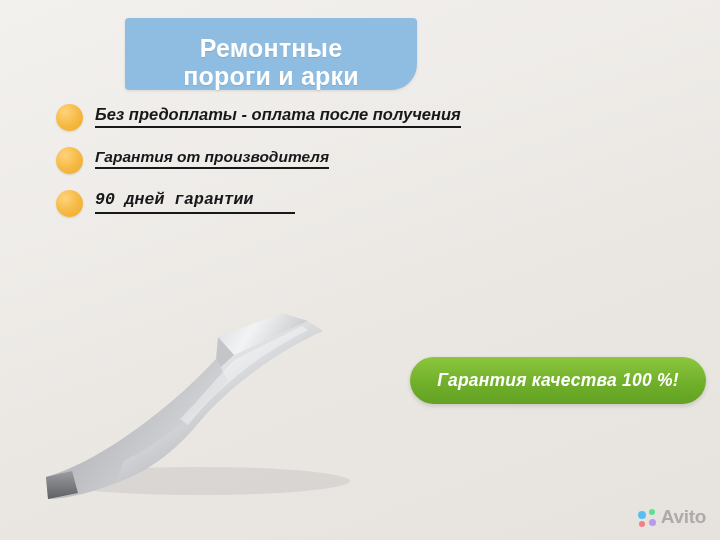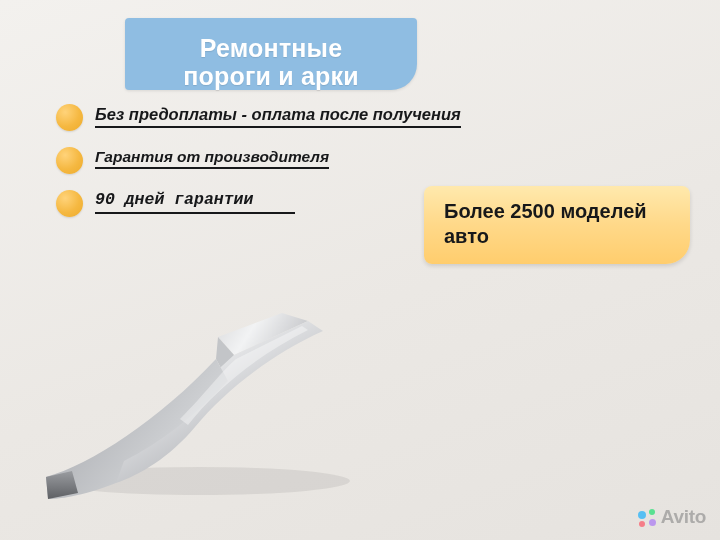--- a/index.html
+++ b/index.html
@@ -176,24 +176,24 @@
     <div class="bullet-row b2">
       <span class="bullet-dot"></span>
       <span class="bullet-text">Гарантия от производителя</span>
     </div>
     <div class="bullet-row b3">
       <span class="bullet-dot"></span>
       <span class="bullet-text">90 дней гарантии</span>
     </div>
   </div>
 
-  <div class="callout-orange">
-    <div class="callout-orange-text">Более 2500 моделей авто</div>
-  </div>
-
+
+  <div class="callout-green">
+    <div class="callout-green-text">Гарантия качества 100 %!</div>
+  </div>
 
   <svg class="product" viewBox="0 0 380 230" aria-hidden="true">
     <defs>
       <linearGradient id="gTop" x1="0" y1="0" x2="1" y2="0.3">
         <stop offset="0%" stop-color="#d9dadc"></stop>
         <stop offset="45%" stop-color="#f2f3f4"></stop>
         <stop offset="100%" stop-color="#c9cacd"></stop>
       </linearGradient>
       <linearGradient id="gFace" x1="0.1" y1="0" x2="0.9" y2="1">
         <stop offset="0%" stop-color="#a7a9ad"></stop>

